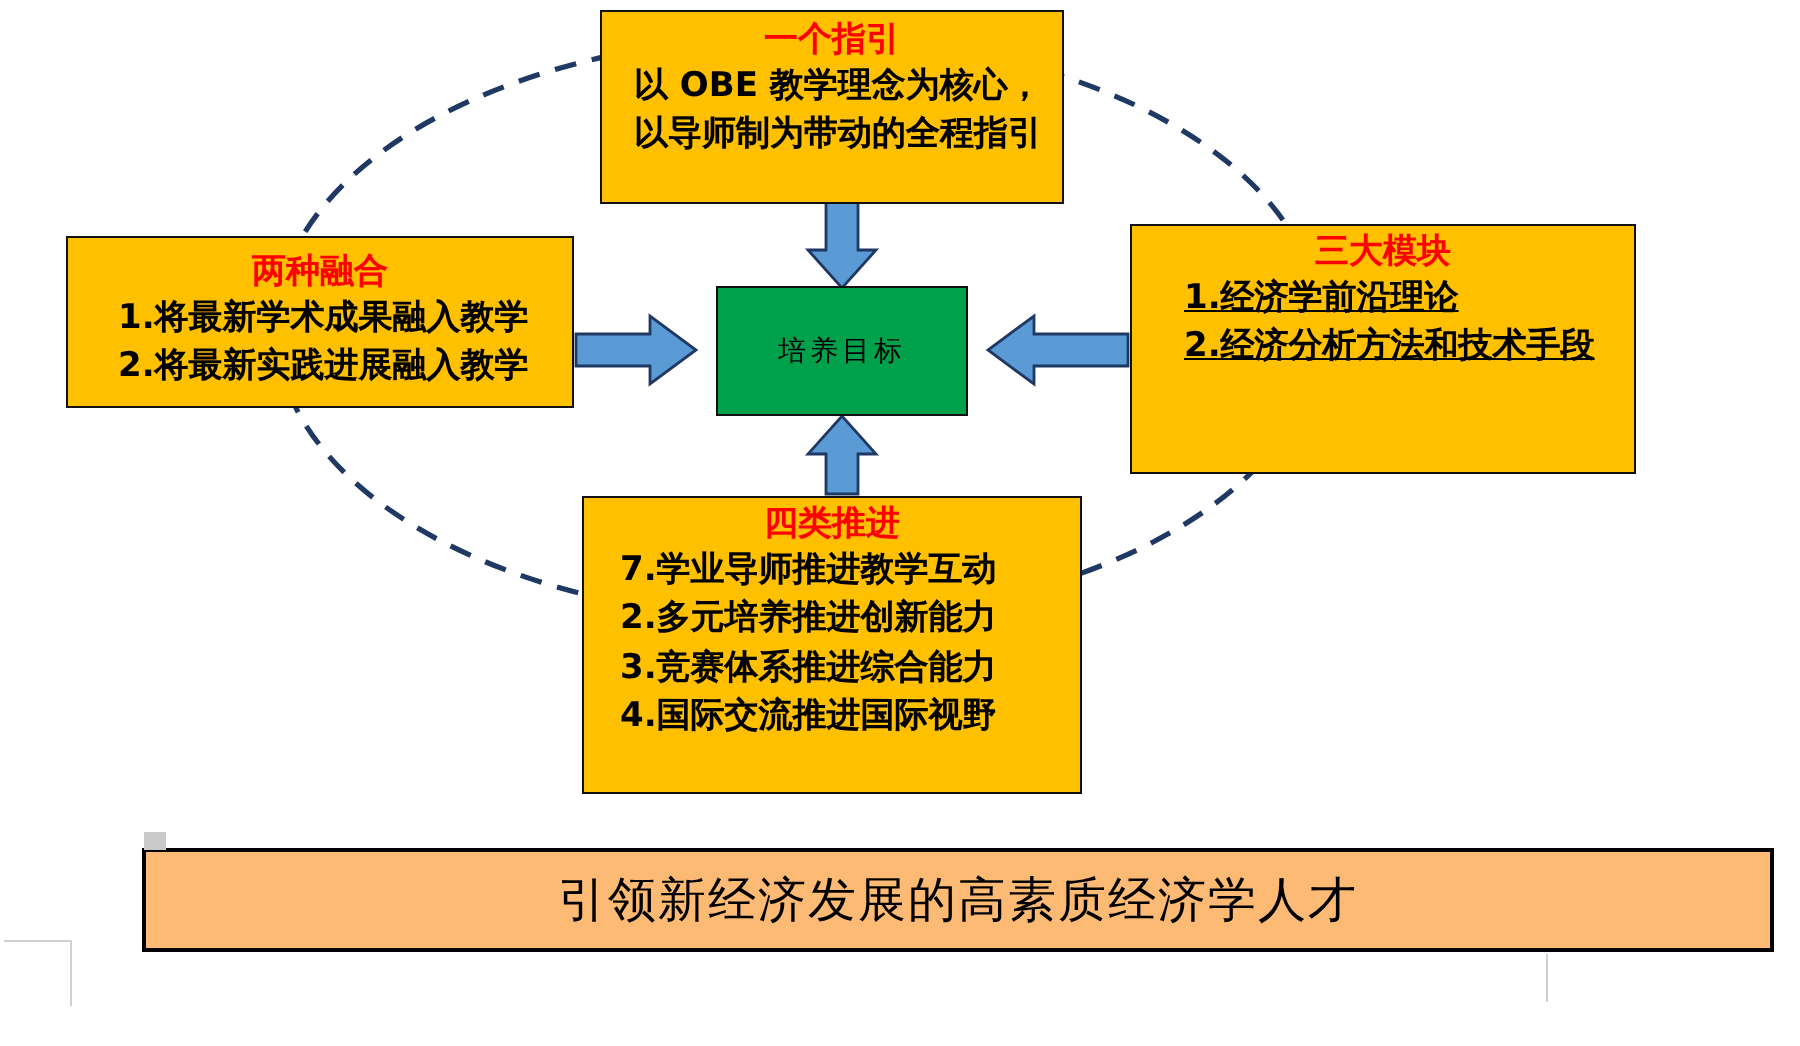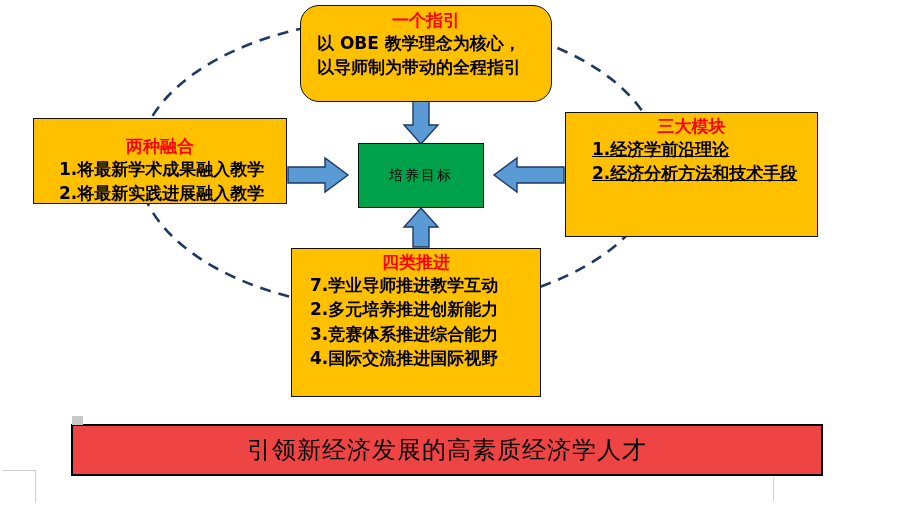--- a/index.html
+++ b/index.html
@@ -57,30 +57,29 @@
     color: #000000;
     font-weight: bold;
     font-size: 17px;
     line-height: 1.42;
     text-align: left;
     white-space: nowrap;
     align-self: flex-start;
     font-family: "DejaVu Sans", "Liberation Sans", sans-serif;
   }
   #box-top {
-    left: 300px; top: 5px; width: 252px; height: 97px;
+    left: 300px; top: 5px; width: 232px; height: 97px;
     justify-content: flex-start;
     padding-top: 4px;
-    border-radius: 19px;
   }
   #box-top .box-line { align-self: flex-start; margin-left: 10px; }
   #box-left {
     left: 33px; top: 118px; width: 254px; height: 86px;
     justify-content: flex-start;
-    padding-top: 17px;
+    padding-top: 7px;
   }
   #box-left .box-line { margin-left: 19px; }
   #box-right {
     left: 565px; top: 112px; width: 253px; height: 125px;
     justify-content: flex-start;
     padding-top: 3px;
   }
   #box-right .box-line { margin-left: 20px; text-decoration: underline; }
   #box-bottom {
     left: 291px; top: 248px; width: 250px; height: 149px;
@@ -100,22 +99,22 @@
   }
   #box-center .center-label {
     color: #000000;
     font-size: 14px;
     letter-spacing: 2px;
     white-space: nowrap;
     font-family: "DejaVu Sans", "Liberation Sans", sans-serif;
   }
   #banner {
     position: absolute;
-    left: 71px; top: 424px; width: 752px; height: 52px;
-    background: #ef4444;
+    left: 71px; top: 424px; width: 816px; height: 52px;
+    background: #fdba74;
     border: 2px solid #000000;
     box-sizing: border-box;
     display: flex;
     align-items: center;
     justify-content: center;
   }
   #banner .banner-text {
     color: #000000;
     font-size: 24px;
     letter-spacing: 1px;

